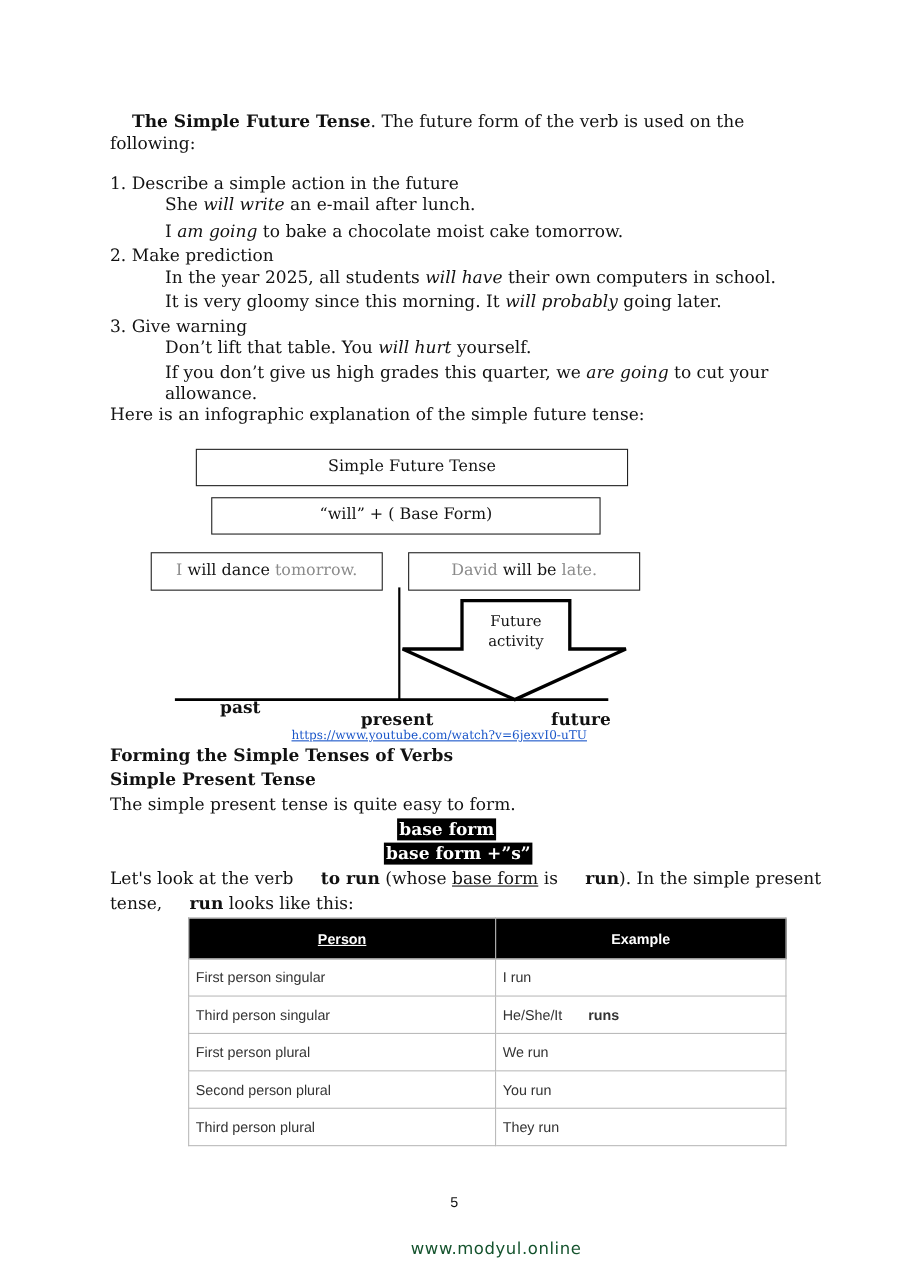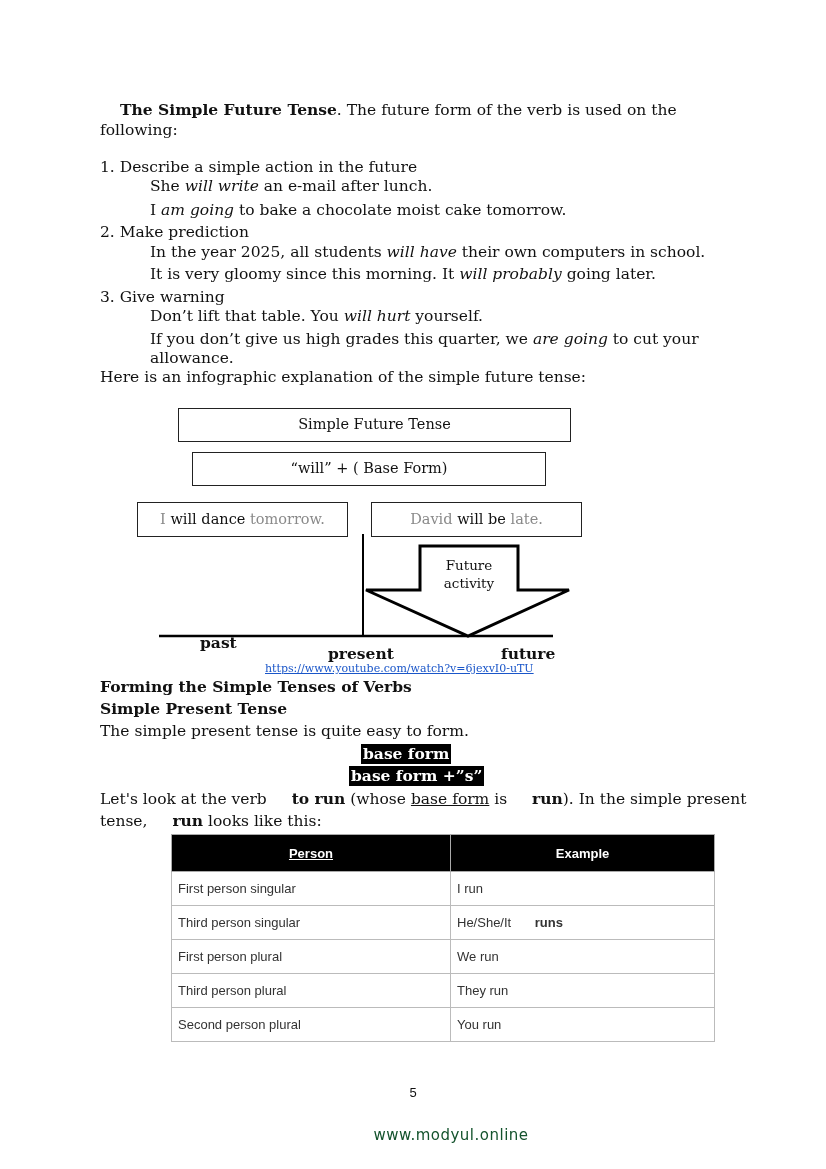--- a/index.html
+++ b/index.html
@@ -84,24 +84,24 @@
       </tr>
     <tr>
         <td class="c1">Third person singular</td>
         <td><span>He/She/It </span><b>runs</b></td>
       </tr>
     <tr>
         <td class="c1">First person plural</td>
         <td>We run</td>
       </tr>
     <tr>
+        <td class="c1">Second person plural</td>
+        <td>You run</td>
+      </tr>
+    <tr>
         <td class="c1">Third person plural</td>
         <td>They run</td>
-      </tr>
-    <tr>
-        <td class="c1">Second person plural</td>
-        <td>You run</td>
       </tr>
   </tbody>
 </table>
 
 <div class="pageno">5</div>
 <div class="wm">www.modyul.online</div>
 
 </body></html>

